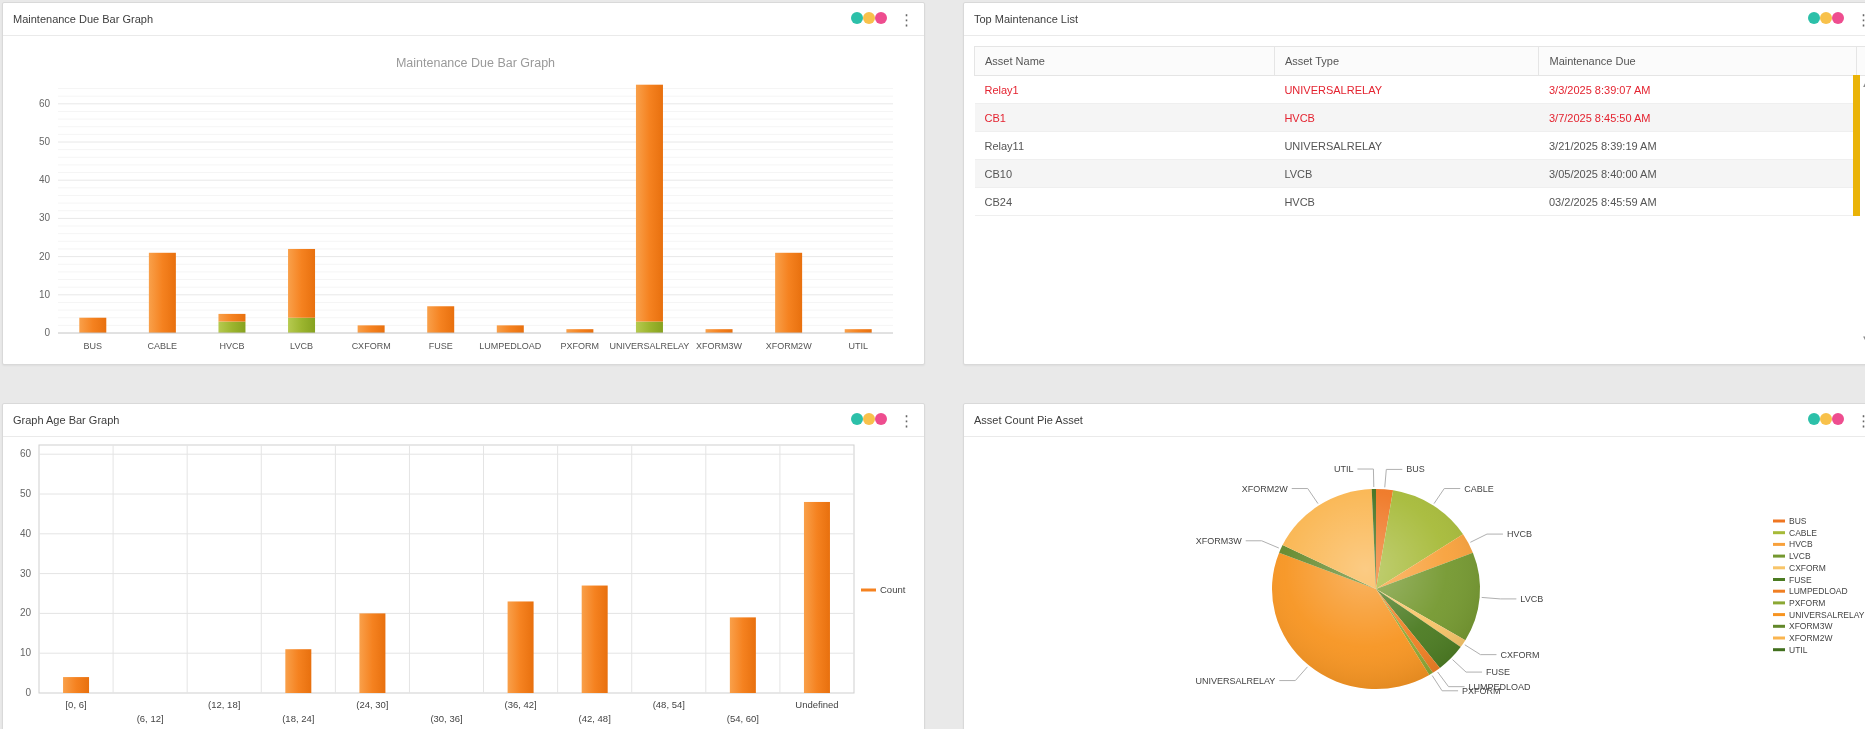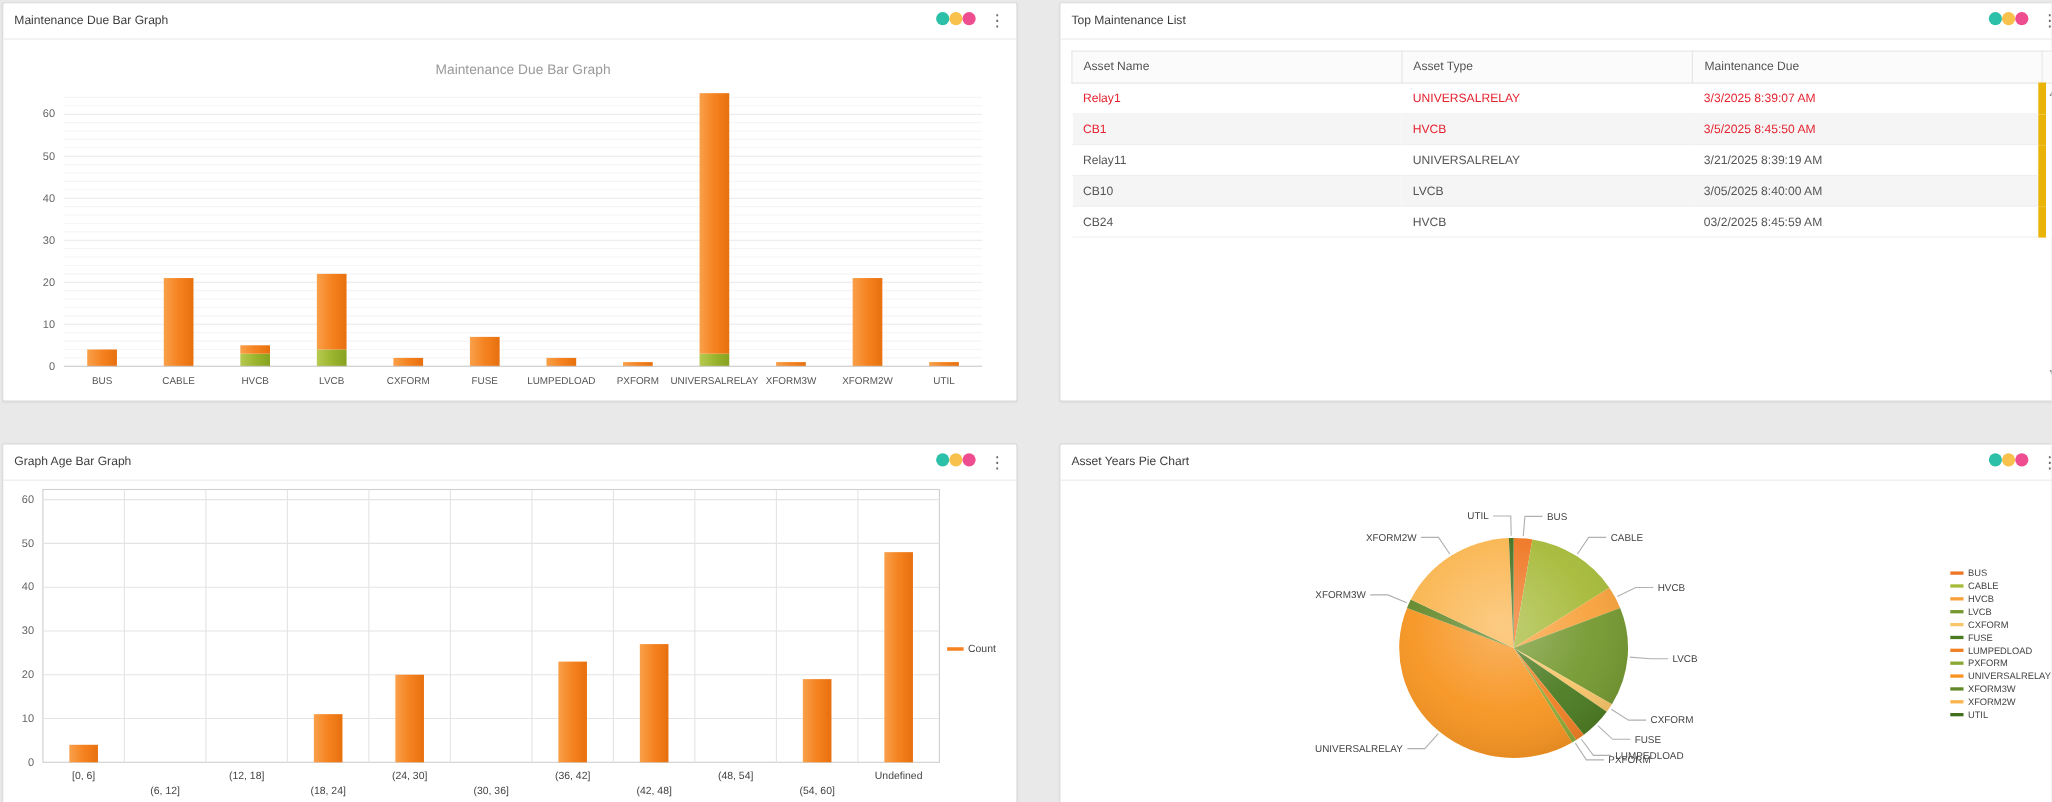--- a/index.html
+++ b/index.html
@@ -161,21 +161,21 @@
           <tbody id="maint-body">
               <tr class="overdue">
                 <td>Relay1</td>
                 <td>UNIVERSALRELAY</td>
                 <td>3/3/2025 8:39:07 AM</td>
                 <td class="scroll-col"></td>
               </tr>
               <tr class="overdue">
                 <td>CB1</td>
                 <td>HVCB</td>
-                <td>3/5/2025 8:45:50 AM</td>
+                <td>3/7/2025 8:45:50 AM</td>
                 <td class="scroll-col"></td>
               </tr>
               <tr>
                 <td>Relay11</td>
                 <td>UNIVERSALRELAY</td>
                 <td>3/21/2025 8:39:19 AM</td>
                 <td class="scroll-col"></td>
               </tr>
               <tr>
                 <td>CB10</td>
@@ -260,21 +260,21 @@
           <text x="813.9545454545455" y="271" font-size="9.5" fill="#444" text-anchor="middle">Undefined</text>
           <text x="443.5" y="303" font-size="12.5" fill="#333" text-anchor="middle">Years</text>
           <line x1="858" x2="873" y1="153" y2="153" stroke="#f58220" stroke-width="3"></line>
           <text x="877" y="156" font-size="9.5" fill="#444" text-anchor="start">Count</text>
         </svg>
     </div>
   </section>
 
   <section class="panel">
     <div class="panel-header">
-      <span class="panel-title">Asset Years Pie Chart</span>
+      <span class="panel-title">Asset Count Pie Asset</span>
       <span class="header-right">
         <span class="dots"><span class="dot" style="background: rgb(44, 192, 169);"></span><span class="dot" style="background: rgb(248, 193, 75);"></span><span class="dot" style="background: rgb(238, 77, 143);"></span></span>
         <span class="kebab">⋮</span>
       </span>
     </div>
     <div class="panel-body">
       <svg id="svg-pie" width="917" height="320">
           <defs>
             <radialGradient id="shine" cx="45%" cy="40%" r="65%">
               <stop offset="0%" stop-color="rgba(255,255,255,0.30)"></stop>

